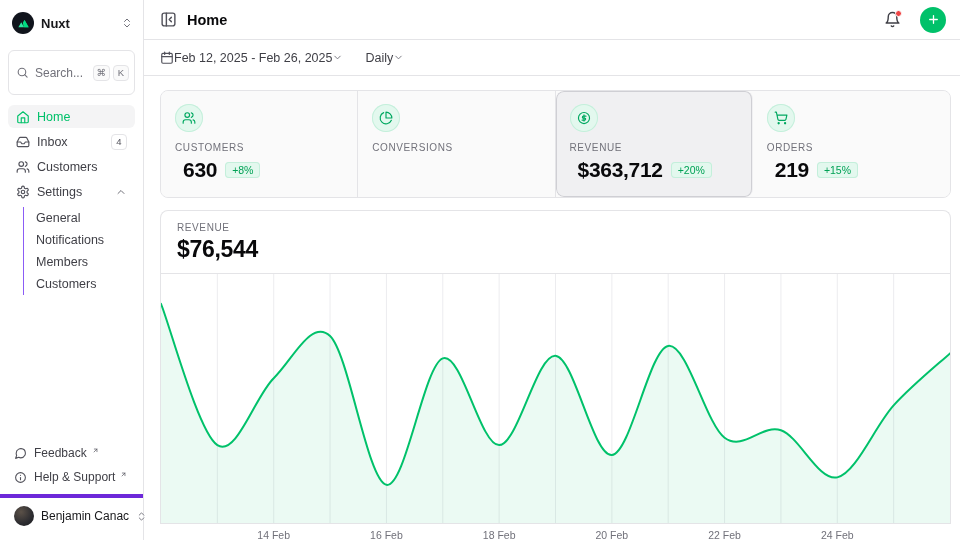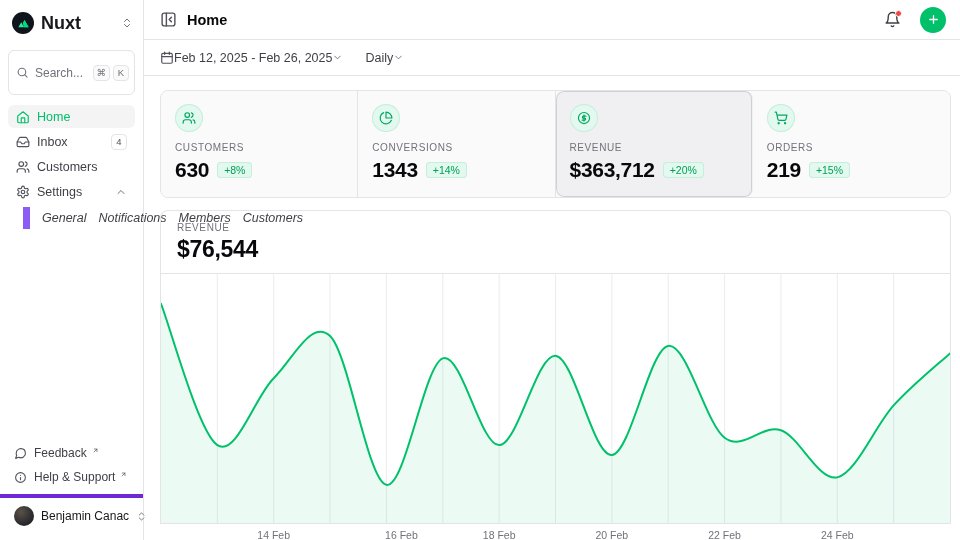--- a/index.html
+++ b/index.html
@@ -6,21 +6,21 @@
   html,body { width:960px; height:540px; overflow:hidden; background:#fff;
     font-family:"Liberation Sans", sans-serif; color:#3f3f46; }
   .app { display:flex; width:960px; height:540px; }
 
   
   .sidebar { width:144px; min-width:144px; border-right:1px solid #e4e4e7;
     display:flex; flex-direction:column; padding:8px; background:#fff; }
   .brand-row { display:flex; align-items:center; gap:7px; padding:4px 2px 4px 4px; height:30px; }
   .brand-logo { width:22px; height:22px; border-radius:50%; background:#10141c;
     display:flex; align-items:center; justify-content:center; flex:none; }
-  .brand-name { font-size:18px; font-weight:700; color:#18181b; flex:1; }
+  .brand-name { font-size:13px; font-weight:700; color:#18181b; flex:1; }
   .selector-icon { color:#71717a; display:flex; }
   .search-box { margin:12px 0 10px 0; height:45px; border:1px solid #e4e4e7; border-radius:6px;
     display:flex; align-items:center; gap:6px; padding:0 5px 0 7px; background:#fff; }
   .search-box .s-icon { color:#71717a; display:flex; flex:none; }
   .search-box input { border:none; outline:none; width:100%; min-width:0; font-size:12px;
     font-family:"Liberation Sans", sans-serif; color:#3f3f46; background:transparent; }
   .search-box input::placeholder { color:#71717a; }
   .kbd { font-size:9.5px; color:#71717a; border:1px solid #e4e4e7; background:#fafafa;
     border-radius:4px; min-width:16px; height:16px; display:flex; align-items:center;
     justify-content:center; padding:0 3px; flex:none; }
@@ -28,22 +28,22 @@
   .nav { display:flex; flex-direction:column; gap:2px; }
   .nav-item { display:flex; align-items:center; gap:7px; height:23px; border-radius:6px;
     padding:0 8px; font-size:12.5px; color:#3f3f46; cursor:pointer; }
   .nav-item .n-icon { display:flex; color:#52525b; flex:none; }
   .nav-item .n-label { flex:1; white-space:nowrap; }
   .nav-item.active { background:#f4f4f5; color:#00c16a; font-weight:500; }
   .nav-item.active .n-icon { color:#00c16a; }
   .mini-badge { font-size:9.5px; color:#52525b; border:1px solid #e4e4e7; border-radius:4px;
     min-width:16px; height:16px; display:flex; align-items:center; justify-content:center; }
   .chev { color:#71717a; display:flex; }
-  .subnav { margin:2px 0 2px 15px; border-left:7px solid #8b5cf6; display:flex;
-    flex-direction:row;font-style:italic; }
+  .subnav { margin:2px 0 2px 15px; border-left:1px solid #8b5cf6; display:flex;
+    flex-direction:column; }
   .subnav-item { height:22px; display:flex; align-items:center; padding-left:12px;
     font-size:12.5px; color:#3f3f46; cursor:pointer; }
   .sidebar-footer { margin-top:auto; display:flex; flex-direction:column; gap:2px; padding-bottom:6px; }
   .foot-link { display:flex; align-items:flex-start; gap:7px; height:22px; padding:0 6px;
     font-size:12px; color:#3f3f46; align-items:center; cursor:pointer; }
   .foot-link .n-icon { display:flex; color:#52525b; flex:none; }
   .ext { color:#52525b; display:flex; margin:-6px 0 0 -2px; }
   .user-row { border-top:4px solid #6d28d9; margin:0 -8px; padding:8px 10px 6px 14px;
     display:flex; align-items:center; gap:7px; cursor:pointer; }
   .avatar { width:20px; height:20px; border-radius:50%; flex:none;
@@ -75,21 +75,21 @@
   .stat { padding:13px 14px 15px 14px; background:#fafafa; border-right:1px solid #e4e4e7;
     cursor:pointer; }
   .stat:last-child { border-right:none; }
   .stat.selected { background:#f0f0f2; border-radius:8px; box-shadow:inset 0 0 0 1px #cfcfd4;
     border-right-color:transparent; }
   .stat-icon { width:28px; height:28px; border-radius:50%; background:#e3f8ee;
     box-shadow:inset 0 0 0 1px #c4efdb; display:flex; align-items:center; justify-content:center;
     color:#00a860; margin-bottom:10px; }
   .stat-label { font-size:10px; letter-spacing:0.6px; color:#71717a; font-weight:500; margin-bottom:5px; }
   .stat-row { display:flex; align-items:center; gap:8px; }
-  .stat-value { font-size:21px; font-weight:700; color:#09090b; letter-spacing:-0.3px; }
+  .stat-value { font-size:21px; font-weight:700; color:#09090b; letter-spacing:-0.3px;margin-left:8px; }
   .delta-badge { font-size:10.5px; font-weight:500; color:#00a155; background:#e3f8ee;
     box-shadow:inset 0 0 0 1px #c4efdb; border-radius:4px; padding:2px 7px; }
 
   
   .chart-card { margin-top:12px; border:1px solid #e4e4e7; border-radius:8px 8px 0 0;
     border-bottom:none; display:flex; flex-direction:column; }
   .chart-head { padding:11px 16px 10px 16px; border-bottom:1px solid #e4e4e7; }
   .chart-label { font-size:10px; letter-spacing:0.6px; color:#71717a; font-weight:500; margin-bottom:3px; }
   .chart-value { font-size:23px; font-weight:700; color:#09090b; letter-spacing:-0.3px; }
   .plot { position:relative; height:250px; }
@@ -305,24 +305,20 @@
           </div>
         </div>
         <div class="stat">
           <span class="stat-icon">
             <svg width="14" height="14" viewBox="0 0 24 24" fill="none" stroke="currentColor" stroke-width="2" stroke-linecap="round" stroke-linejoin="round">
                 <path d="M21.21 15.89A10 10 0 1 1 8 2.83"></path>
                 <path d="M22 12A10 10 0 0 0 12 2v10z"></path>
               </svg>
           </span>
           <div class="stat-label">CONVERSIONS</div>
-          <div class="stat-row">
-            <span class="stat-value">1343</span>
-            <span class="delta-badge">+14%</span>
-          </div>
         </div>
         <div class="stat selected">
           <span class="stat-icon">
             <svg width="14" height="14" viewBox="0 0 24 24" fill="none" stroke="currentColor" stroke-width="2" stroke-linecap="round" stroke-linejoin="round">
                 <circle cx="12" cy="12" r="9.5"></circle>
                 <path d="M15.4 8.8h-4.5a1.7 1.7 0 1 0 0 3.4h2.2a1.7 1.7 0 1 1 0 3.4H8.6"></path>
                 <path d="M12 17.3V6.7"></path>
               </svg>
           </span>
           <div class="stat-label">REVENUE</div>
@@ -366,21 +362,21 @@
               <line x1="564.2857142857143" x2="564.2857142857143" y1="0" y2="250" stroke="#ececef" stroke-width="1"></line>
               <line x1="620.7142857142857" x2="620.7142857142857" y1="0" y2="250" stroke="#ececef" stroke-width="1"></line>
               <line x1="677.1428571428571" x2="677.1428571428571" y1="0" y2="250" stroke="#ececef" stroke-width="1"></line>
               <line x1="733.5714285714286" x2="733.5714285714286" y1="0" y2="250" stroke="#ececef" stroke-width="1"></line>
               <path d="M0,29.759999999999998C9.404761904761905,53.31999999999999,37.61904761904762,158.71999999999997,56.42857142857143,171.11999999999998C75.23809523809524,183.51999999999998,94.04761904761905,122.34666666666668,112.85714285714286,104.16000000000001C131.66666666666666,85.97333333333334,150.47619047619048,44.226666666666674,169.28571428571428,62C188.09523809523807,79.77333333333333,206.9047619047619,207.07999999999998,225.71428571428572,210.79999999999998C244.52380952380955,214.51999999999998,263.33333333333337,90.93333333333332,282.14285714285717,84.32C300.95238095238096,77.70666666666666,319.76190476190476,171.5333333333333,338.57142857142856,171.11999999999998C357.38095238095235,170.70666666666665,376.1904761904762,80.18666666666665,395,81.83999999999999C413.8095238095238,83.49333333333333,432.61904761904765,182.69333333333333,451.42857142857144,181.04C470.23809523809524,179.38666666666666,489.04761904761904,74.81333333333335,507.85714285714283,71.92000000000002C526.6666666666666,69.02666666666669,545.4761904761905,149.62666666666664,564.2857142857143,163.67999999999998C583.0952380952382,177.73333333333332,601.9047619047619,149.62666666666667,620.7142857142857,156.24C639.5238095238094,162.85333333333335,658.3333333333333,207.49333333333334,677.1428571428571,203.36C695.952380952381,199.2266666666667,714.7619047619047,152.10666666666668,733.5714285714286,131.44C752.3809523809524,110.77333333333333,780.5952380952381,88.03999999999999,790,79.35999999999999L790,250L0,250Z" fill="rgba(0,193,106,0.08)"></path>
               <line x1="0" x2="790" y1="249.5" y2="249.5" stroke="#e4e4e7"></line>
               <path d="M0,29.759999999999998C9.404761904761905,53.31999999999999,37.61904761904762,158.71999999999997,56.42857142857143,171.11999999999998C75.23809523809524,183.51999999999998,94.04761904761905,122.34666666666668,112.85714285714286,104.16000000000001C131.66666666666666,85.97333333333334,150.47619047619048,44.226666666666674,169.28571428571428,62C188.09523809523807,79.77333333333333,206.9047619047619,207.07999999999998,225.71428571428572,210.79999999999998C244.52380952380955,214.51999999999998,263.33333333333337,90.93333333333332,282.14285714285717,84.32C300.95238095238096,77.70666666666666,319.76190476190476,171.5333333333333,338.57142857142856,171.11999999999998C357.38095238095235,170.70666666666665,376.1904761904762,80.18666666666665,395,81.83999999999999C413.8095238095238,83.49333333333333,432.61904761904765,182.69333333333333,451.42857142857144,181.04C470.23809523809524,179.38666666666666,489.04761904761904,74.81333333333335,507.85714285714283,71.92000000000002C526.6666666666666,69.02666666666669,545.4761904761905,149.62666666666664,564.2857142857143,163.67999999999998C583.0952380952382,177.73333333333332,601.9047619047619,149.62666666666667,620.7142857142857,156.24C639.5238095238094,162.85333333333335,658.3333333333333,207.49333333333334,677.1428571428571,203.36C695.952380952381,199.2266666666667,714.7619047619047,152.10666666666668,733.5714285714286,131.44C752.3809523809524,110.77333333333333,780.5952380952381,88.03999999999999,790,79.35999999999999" fill="none" stroke="#00c16a" stroke-width="2" stroke-linecap="round"></path>
             </svg>
           <div class="ticks">
               <span class="x-tick" style="left: 14.2857%; text-align: right;">14 Feb</span>
-              <span class="x-tick" style="left: 28.5714%; margin-left: 15px;">16 Feb</span>
+              <span class="x-tick" style="left: 28.5714%;">16 Feb</span>
               <span class="x-tick" style="left: 42.8571%;">18 Feb</span>
               <span class="x-tick" style="left: 57.1429%;">20 Feb</span>
               <span class="x-tick" style="left: 71.4286%;">22 Feb</span>
               <span class="x-tick" style="left: 85.7143%;">24 Feb</span>
             </div>
         </div>
       </div>
 
     </div>
   </main>

